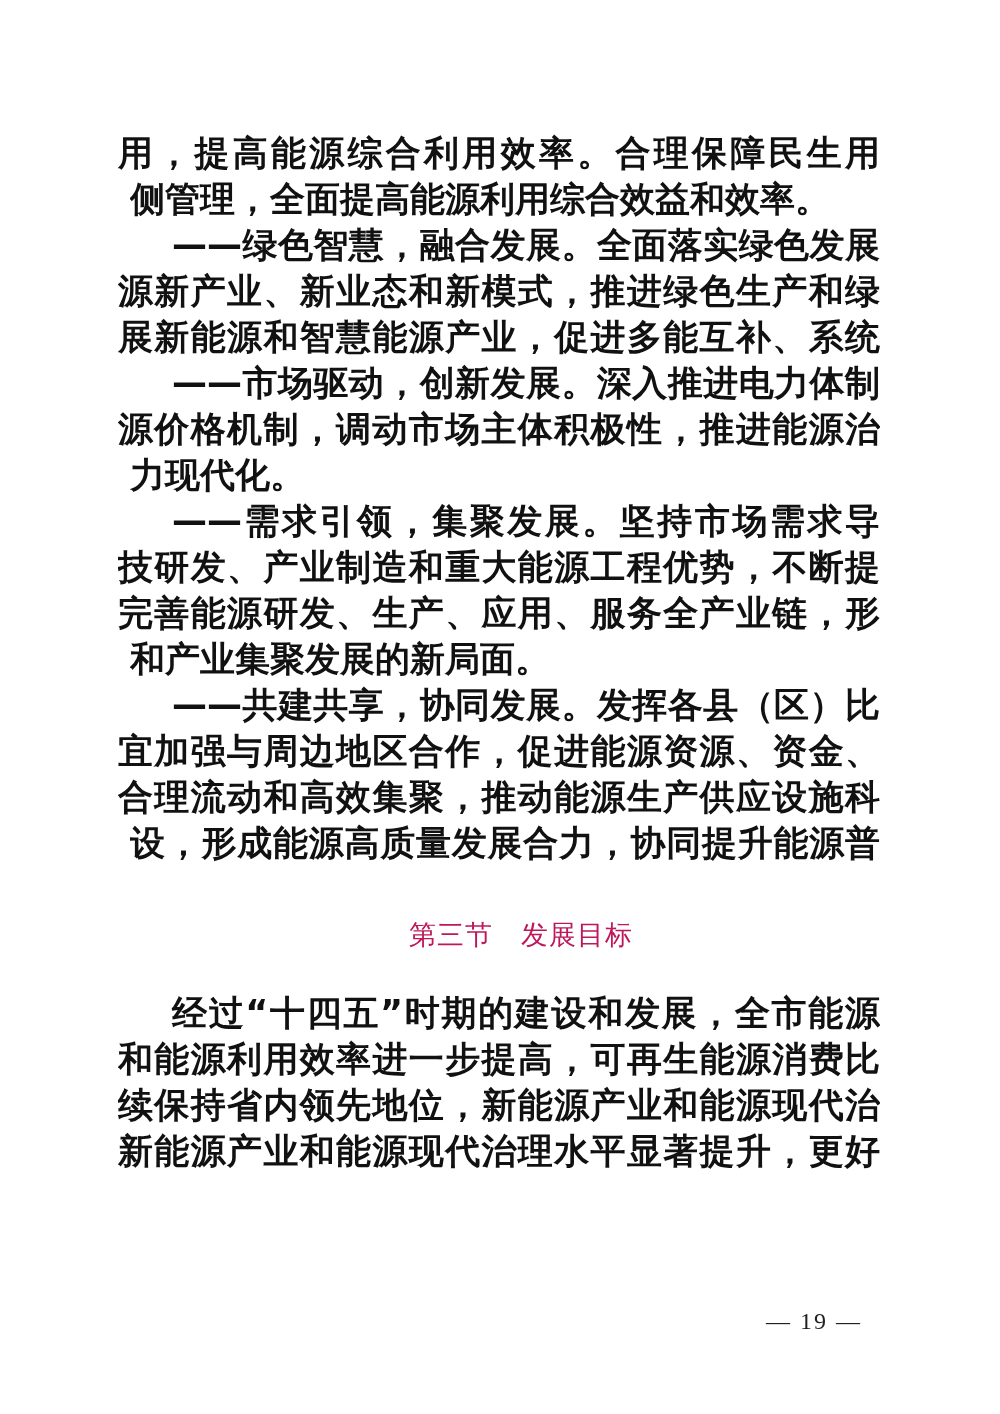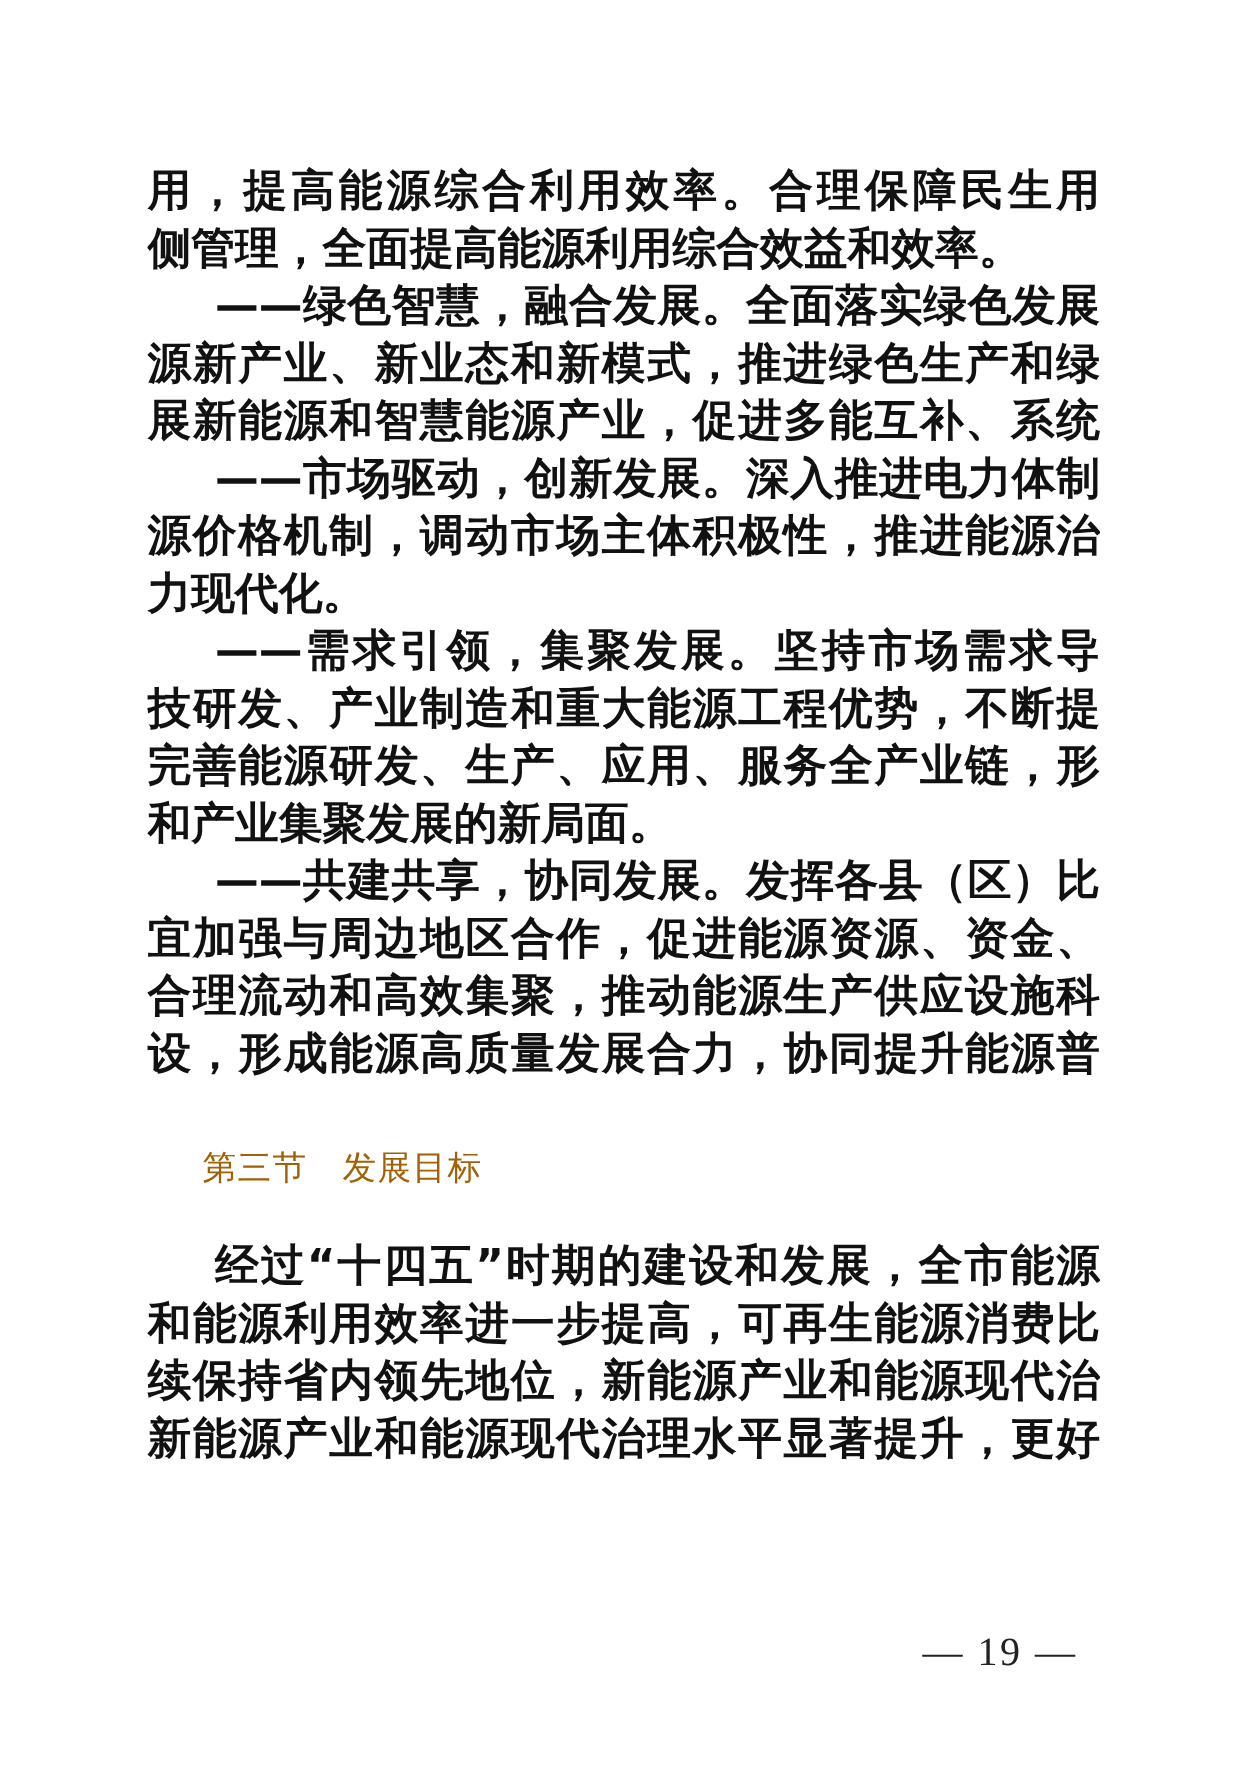--- a/index.html
+++ b/index.html
@@ -32,48 +32,50 @@
     overflow: hidden;
     text-align: justify;
     text-align-last: justify;
     text-justify: inter-character;
     letter-spacing: 0px;
     white-space: normal;
     font-weight: bold;
   }
   .line.shortlast {
     text-align-last: left;
+    margin-left: 12px;
   }
   .line.indent {
     text-indent: 54px;
   }
   .heading {
     font-size: 27px;
     line-height: 46px;
     height: 46px;
     margin-top: 46px;
+    text-align: center;
     padding-left: 44px;
     letter-spacing: 1px;
     font-weight: 500;
-    color: #a16207;
+    color: #be185d;
   }
   .paras-bottom { margin-top: 32px; }
   .footer {
     position: absolute;
     top: 1306px;
     left: 0;
     width: 1000px;
     height: 40px;
   }
   .pagenum {
     position: absolute;
     right: 138px;
     top: 0;
     font-family: "Liberation Serif", serif;
-    font-size: 32px;
+    font-size: 24px;
     line-height: 30px;
     color: #222222;
     letter-spacing: 2px;
   }
 </style>
 </head>
 <body>
 
 <div class="sheet">
   <div class="textblock">

